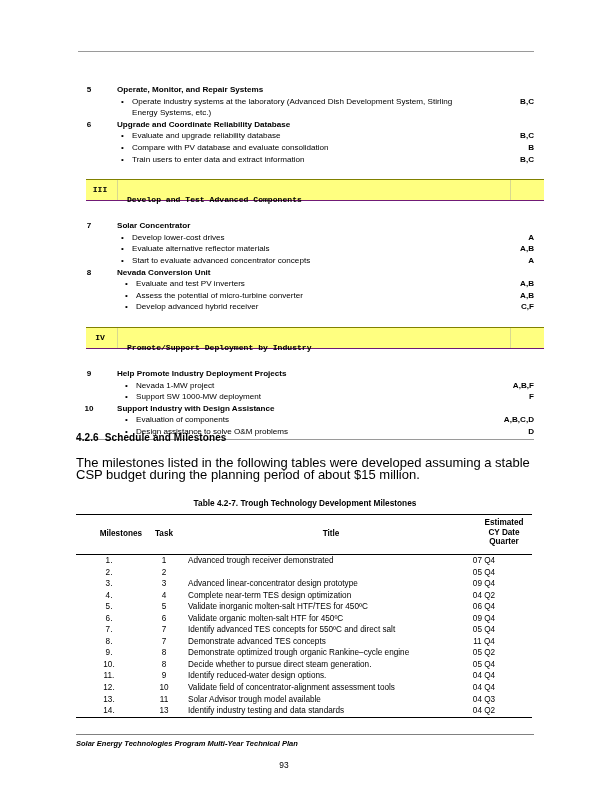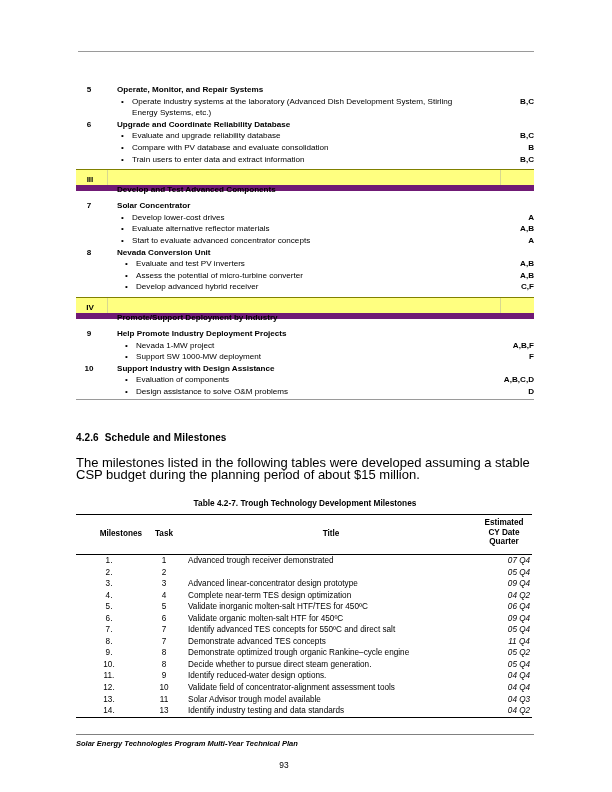--- a/index.html
+++ b/index.html
@@ -92,23 +92,24 @@
   .bullet-row.indent2 { padding-left: 60px; }
   .bullet-row.indent2 .dot { left: 49px; }
 
   
   .band {
     position: relative;
     width: 458px;
     height: 22px;
     background: #ffff80;
     border-top: 1px solid #808000;
-    border-bottom: 6px solid #701a75;
+    border-bottom: 1px solid #701a75;
     box-sizing: border-box;
-    margin: 0;
+    margin: 10px;
+    font-family: Liberation Mono, monospace;
   }
   .band .sep {
     position: absolute;
     left: 31px;
     top: 0;
     bottom: 0;
     width: 1px;
     background: #d8d890;
   }
   .band .sep2 {
@@ -205,21 +206,21 @@
 
   .trow {
     position: relative;
     height: 11.55px;
     font-size: 8.2px;
     line-height: 11.55px;
   }
   .c-ms    { position: absolute; left: 0;    width: 66px;  text-align: center; }
   .c-task  { position: absolute; left: 68px; width: 40px;  text-align: center; }
   .c-title { position: absolute; left: 112px; width: 288px; text-align: left; }
-  .c-date  { position: absolute; left: 415px; width: 56px;  text-align: center; font-style: italic; }
+  .c-date  { position: absolute; left: 380px; width: 56px;  text-align: center; }
 
   
   .footer-rule {
     position: absolute;
     left: 76px;
     top: 734px;
     width: 458px;
     height: 1px;
     background: #808080;
   }

